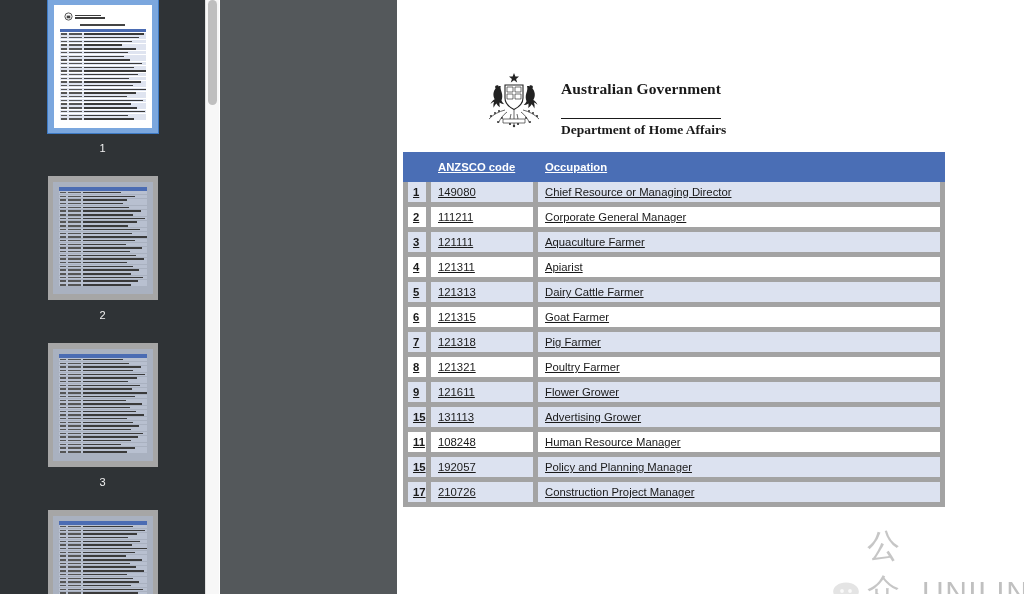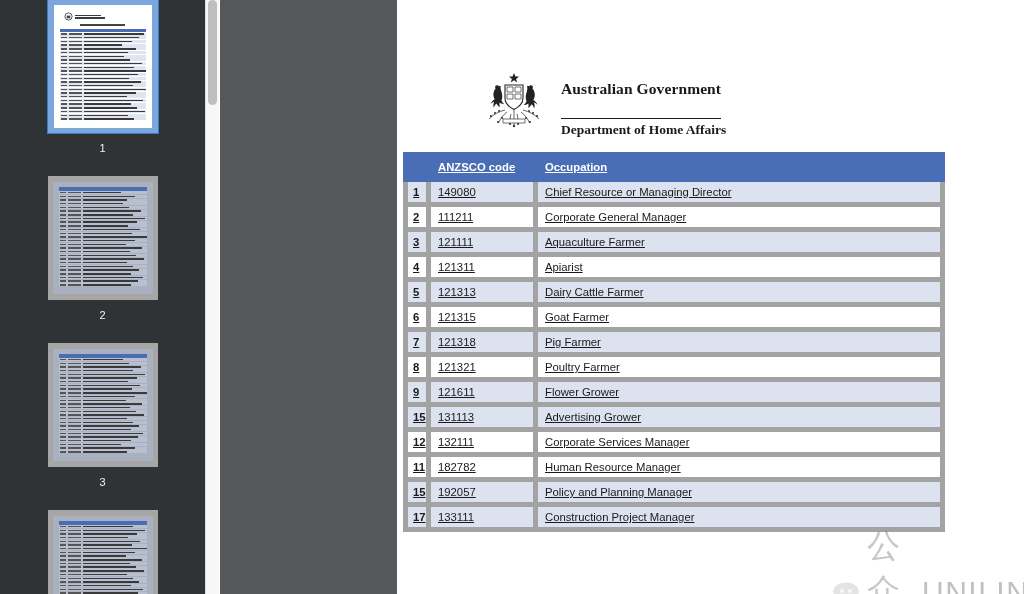--- a/index.html
+++ b/index.html
@@ -777,37 +777,32 @@
               <td class="num"><span class="ul">9</span></td>
               <td><span class="ul">121611</span></td>
               <td><span class="ul">Flower Grower</span></td>
             </tr>
             <tr class="odd">
               <td class="num"><span class="ul">15</span></td>
               <td><span class="ul">131113</span></td>
               <td><span class="ul">Advertising Grower</span></td>
             </tr>
             <tr class="even">
-              <td class="num"><span class="ul">12</span></td>
-              <td><span class="ul">132111</span></td>
-              <td><span class="ul">Corporate Services Manager</span></td>
-            </tr>
-            <tr class="even">
               <td class="num"><span class="ul">11</span></td>
-              <td><span class="ul">182782</span></td>
+              <td><span class="ul">108248</span></td>
               <td><span class="ul">Human Resource Manager</span></td>
             </tr>
             <tr class="odd">
               <td class="num"><span class="ul">15</span></td>
               <td><span class="ul">192057</span></td>
               <td><span class="ul">Policy and Planning Manager</span></td>
             </tr>
             <tr class="odd">
               <td class="num"><span class="ul">17</span></td>
-              <td><span class="ul">133111</span></td>
+              <td><span class="ul">210726</span></td>
               <td><span class="ul">Construction Project Manager</span></td>
             </tr>
           </tbody>
       </table>
 
       <div id="watermark">
         <svg id="wm-bubble" viewBox="0 0 28 22">
           <path d="M14 1.5 C6.8 1.5 1.2 5.6 1.2 10.6 C1.2 13.3 2.8 15.7 5.4 17.3 C5.1 18.6 4.3 20 3.2 20.9 C5.3 20.8 7.4 20 8.9 19 C10.5 19.5 12.2 19.8 14 19.8 C21.2 19.8 26.8 15.7 26.8 10.6 C26.8 5.6 21.2 1.5 14 1.5 Z" fill="#9a9a9a" opacity="0.55"></path>
           <circle cx="10" cy="10" r="1.9" fill="#f4f4f4"></circle>
           <circle cx="18" cy="10" r="1.9" fill="#f4f4f4"></circle>

